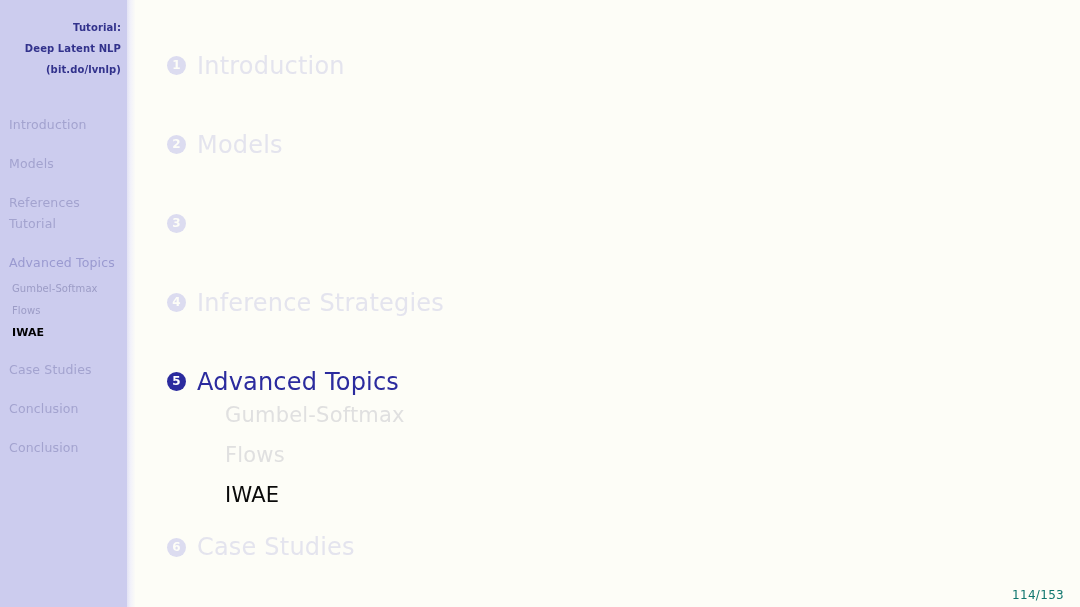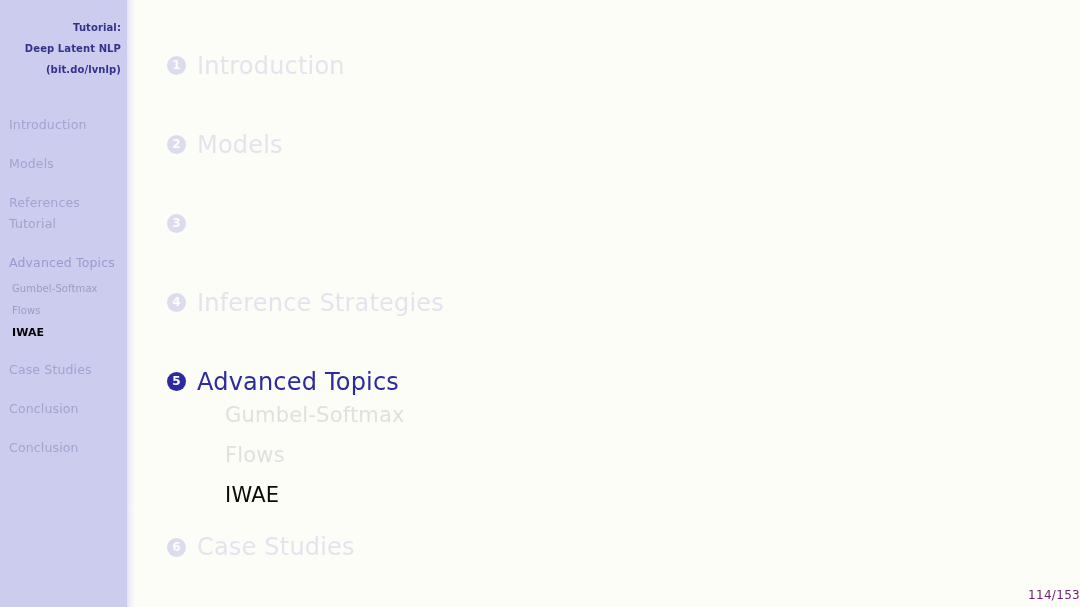--- a/index.html
+++ b/index.html
@@ -125,24 +125,24 @@
     color: #e0e0e0;
     height: 40px;
     line-height: 40px;
     letter-spacing: 0.2px;
   }
   .toc-sub.current {
     color: #0a0a0a;
   }
   #page-number {
     position: absolute;
-    right: 0;
+    right: 16px;
     bottom: 5px;
     font-size: 12px;
-    color: #701a75;
+    color: #0f766e;
     letter-spacing: 0.3px;
   }
 </style>
 </head>
 <body>
 
 <div id="slide">
 
   <div id="sidebar">
 

